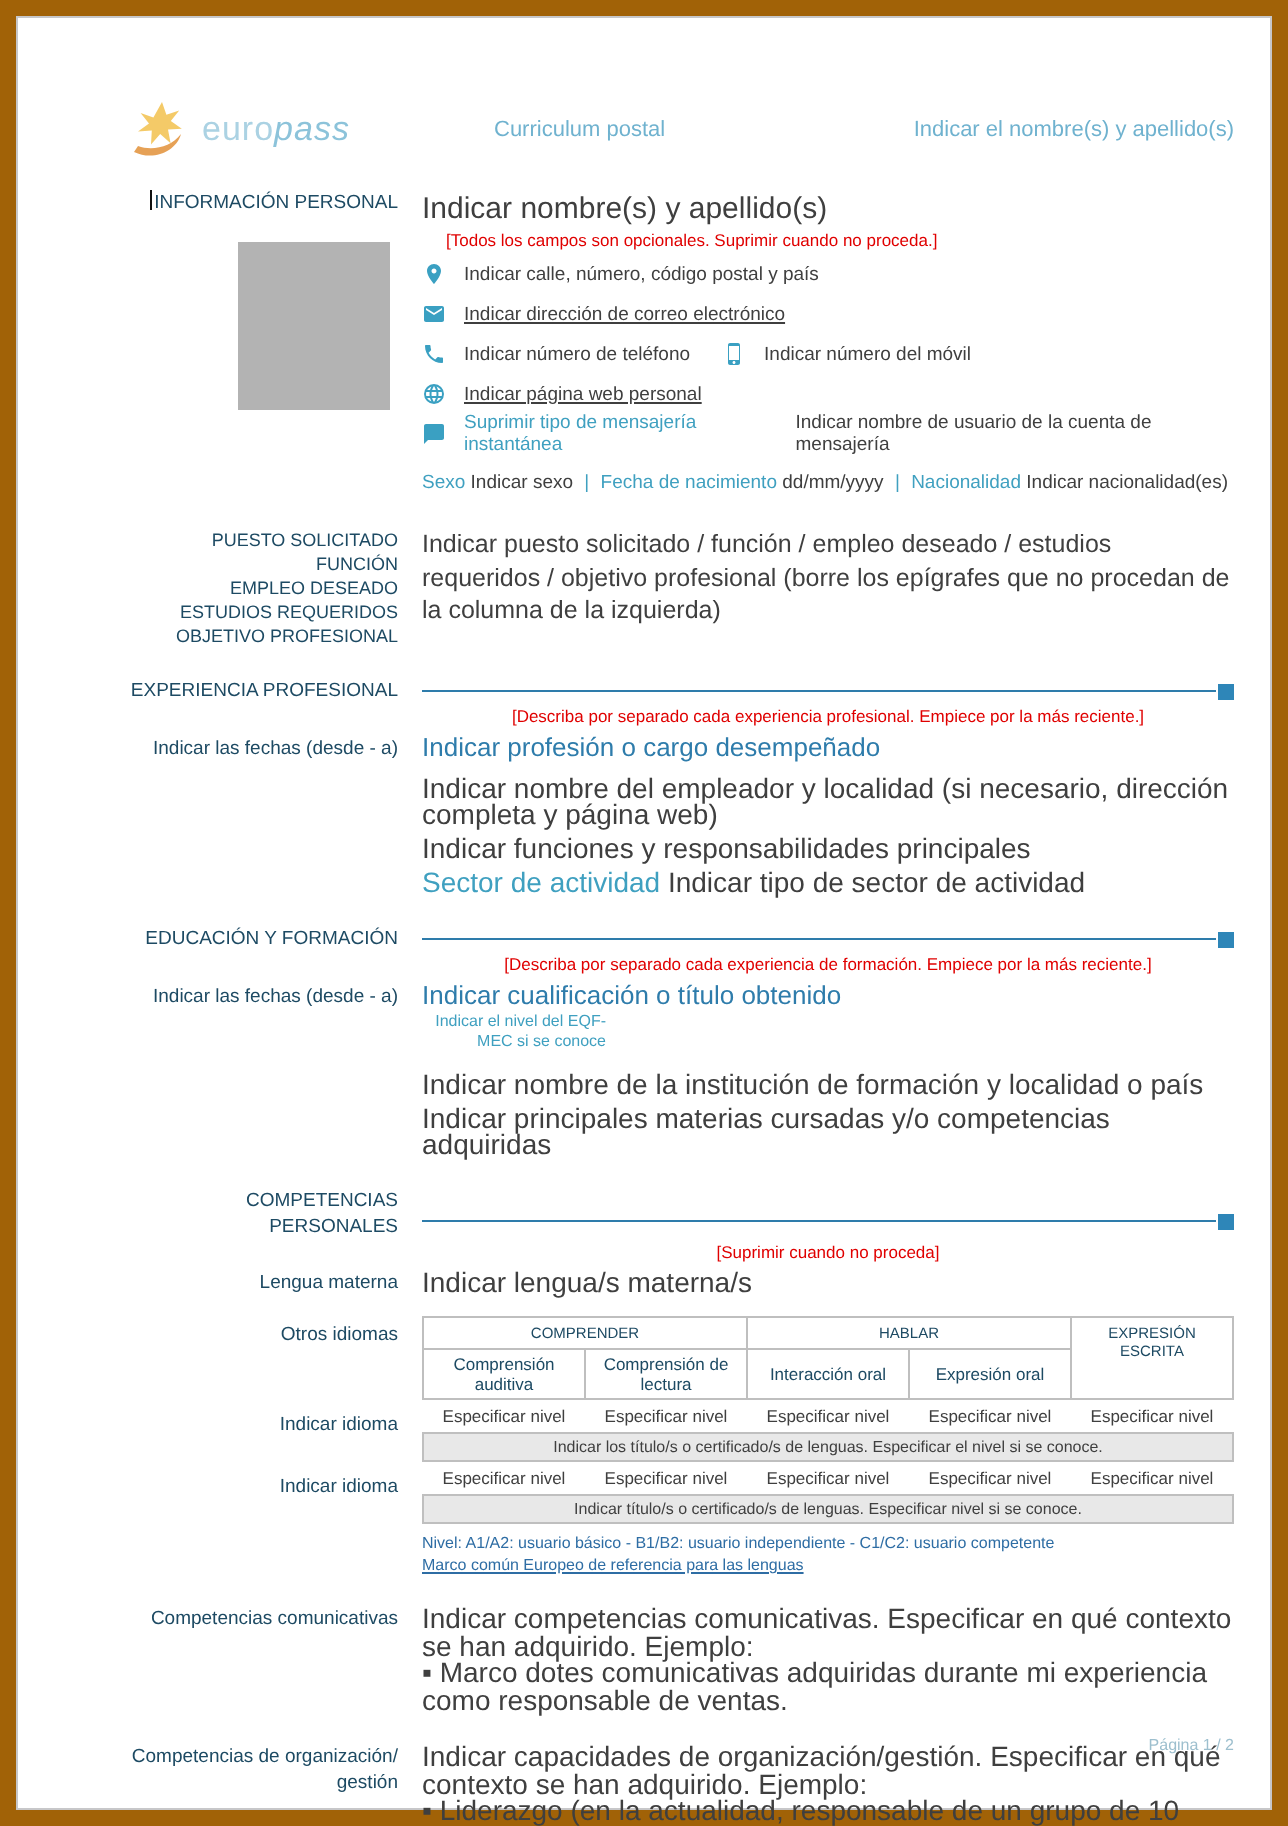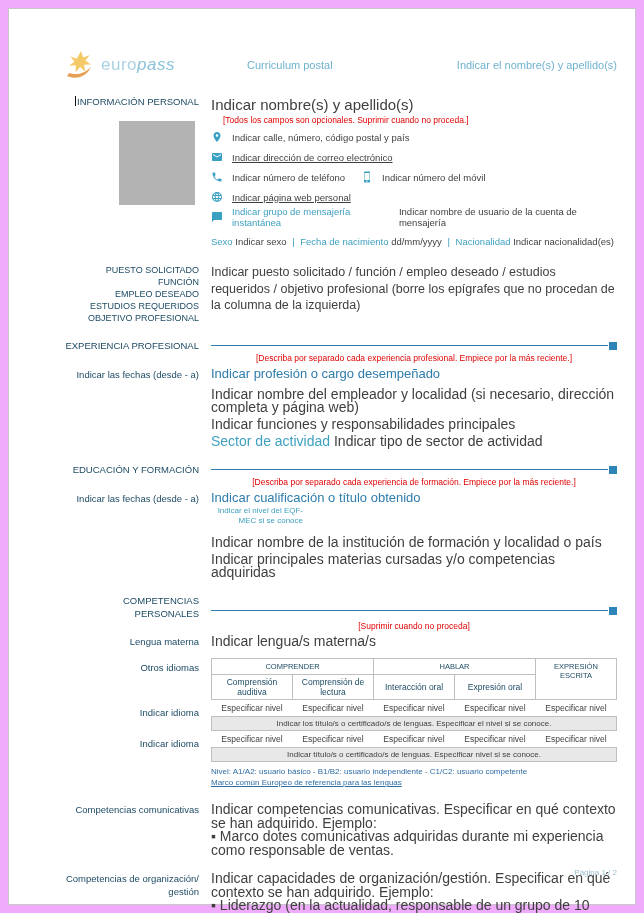--- a/index.html
+++ b/index.html
@@ -1,21 +1,21 @@
 <!DOCTYPE html>
 <html><head>
 <meta charset="utf-8">
 <style>
   * { margin:0; padding:0; box-sizing:border-box; }
   body {
     width:644px; height:913px;
     font-family:"Liberation Sans", sans-serif;
     background:#e6e7e9;
   }
-  .stage { position:relative; width:644px; height:913px; background:#f0abfc; overflow:hidden;padding-left:24px; }
+  .stage { position:relative; width:644px; height:913px; background:#a16207; overflow:hidden;padding-left:24px; }
   .page {
     position:absolute; left:8px; top:8px; width:628px; height:897px;
     background:#ffffff; border:1px solid #c7c7c9;
   }
 
   
   .header { display:flex; align-items:center; margin:42px 18px 0 56px; height:28px; }
   .logo { display:flex; align-items:center; width:150px; }
   .logo-euro { font-size:17px; color:#abd2e3; letter-spacing:.5px; }
   .logo-pass { font-size:17px; color:#8cc3da; font-style:italic; letter-spacing:.5px; }
@@ -155,21 +155,21 @@
           <svg class="ic" viewBox="0 0 24 24">
               <path class="fill" d="M12 2a10 10 0 1 0 0 20 10 10 0 0 0 0-20zm6.9 6h-2.95a15.6 15.6 0 0 0-1.38-3.56A8.03 8.03 0 0 1 18.9 8zM12 4.04c.83 1.2 1.48 2.53 1.91 3.96h-3.82A13.9 13.9 0 0 1 12 4.04zM4.26 14a8.1 8.1 0 0 1 0-4h3.38a16.5 16.5 0 0 0 0 4H4.26zm.84 2h2.95c.32 1.25.78 2.45 1.38 3.56A8.03 8.03 0 0 1 5.1 16zm2.95-8H5.1a8.03 8.03 0 0 1 4.33-3.56A15.6 15.6 0 0 0 8.05 8zM12 19.96a13.9 13.9 0 0 1-1.91-3.96h3.82c-.43 1.43-1.08 2.76-1.91 3.96zM14.34 14H9.66a14.6 14.6 0 0 1 0-4h4.68a14.6 14.6 0 0 1 0 4zm.23 5.56c.6-1.11 1.06-2.31 1.38-3.56h2.95a8.03 8.03 0 0 1-4.33 3.56zM16.36 14a16.5 16.5 0 0 0 0-4h3.38a8.1 8.1 0 0 1 0 4h-3.38z"></path>
             </svg>
           <span class="ulink">Indicar página web personal</span>
         </div>
 
         <div class="contact">
           <svg class="ic" viewBox="0 0 24 24">
               <path class="fill" d="M20 2H4c-1.1 0-2 .9-2 2v18l4-4h14c1.1 0 2-.9 2-2V4c0-1.1-.9-2-2-2z"></path>
             </svg>
-          <span class="teal">Indicar grupo de mensajería instantánea</span>
+          <span class="teal">Suprimir tipo de mensajería instantánea</span>
           <span class="ml4">Indicar nombre de usuario de la cuenta de mensajería</span>
         </div>
 
         <div class="sexline">
           <span class="teal">Sexo</span>
           <span>Indicar sexo</span>
           <span class="teal sep">|</span>
           <span class="teal">Fecha de nacimiento</span>
           <span>dd/mm/yyyy</span>
           <span class="teal sep">|</span>

